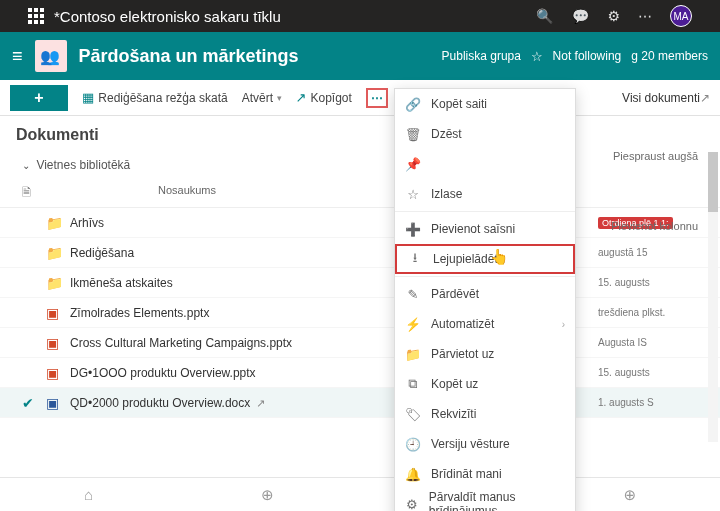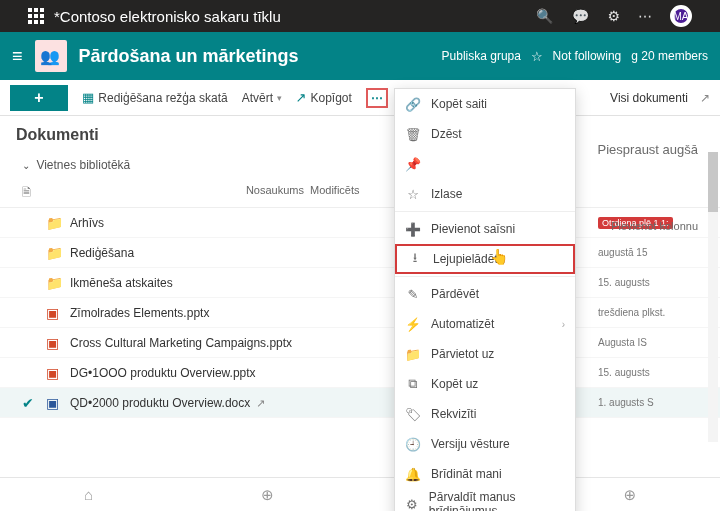--- a/index.html
+++ b/index.html
@@ -3,40 +3,40 @@
 <meta charset="utf-8">
 <style>
 *{margin:0;padding:0;box-sizing:border-box;font-family:"Segoe UI",Arial,sans-serif}
 body{width:720px;height:511px;overflow:hidden;background:#fff;position:relative}
 .suite-bar{height:32px;background:#252423;color:#fff;display:flex;align-items:center;padding:0 28px;font-size:15px}
 .waffle{width:16px;height:16px;margin-right:10px;display:grid;grid-template-columns:repeat(3,4px);grid-template-rows:repeat(3,4px);gap:2px}
 .waffle span{background:#fff}
 .suite-title{flex:1;font-weight:400}
 .suite-icons{display:flex;gap:18px;align-items:center}
 .suite-icons .ic{opacity:.85;font-size:14px}
-.avatar{width:22px;height:22px;border-radius:50%;background:#4c1d95;display:flex;align-items:center;justify-content:center;font-size:10px;border:4px solid #ffffff}
+.avatar{width:22px;height:22px;border-radius:50%;background:#4c1d95;display:flex;align-items:center;justify-content:center;font-size:10px;border:1px solid #ffffff}
 .site-header{height:48px;background:#038387;color:#fff;display:flex;align-items:center;padding:0 12px;gap:12px}
 .hamburger{font-size:18px}
 .site-logo{width:32px;height:32px;background:#fce1e1;border-radius:2px;display:flex;align-items:center;justify-content:center;font-size:16px}
 .site-title{flex:1;font-size:18px;font-weight:700}
 .site-meta{display:flex;align-items:center;gap:10px;font-size:12px}
 .star{font-size:13px}
 .cmdbar{height:36px;border-bottom:1px solid #e1e1e1;display:flex;align-items:center;padding:0 10px;gap:14px;font-size:12px;color:#333;position:relative}
 .new-btn{background:#038387;color:#fff;width:58px;height:26px;display:flex;align-items:center;justify-content:center;font-size:16px;font-weight:bold}
 .cmd{display:flex;align-items:center;gap:4px;color:#444}
 .cmd .ic{color:#038387;font-size:13px}
 .cmd-more{border:2px solid #e05b5b;padding:1px 3px;color:#038387;font-weight:bold}
-.cmd-right{margin-left:auto;display:flex;align-items:flex-start;gap:12px}
+.cmd-right{margin-left:auto;display:flex;align-items:flex-start;}
 .lib-title{padding:10px 16px;font-size:16px;font-weight:700;color:#444}
 .lib-sub{padding:4px 22px;font-size:12px;color:#555;display:flex;align-items:center;gap:6px}
-.pin-right{position:absolute;right:22px;top:142px;font-size:13px;color:#6b6b6b}
+.pin-right{position:absolute;right:22px;top:150px;font-size:11px;color:#6b6b6b}
 .addcol-right{position:absolute;right:22px;top:220px;font-size:11px;color:#6b6b6b}
 .cols{display:flex;padding:8px 22px 4px;font-size:11px;color:#666;border-bottom:1px solid #eee}
 .col-ic{width:48px}
-.col-name{width:240px;text-align:right;padding-right:6px}
+.col-name{width:240px;text-align:center;padding-right:6px}
 .col-mod{width:80px}
 .files{font-size:12px}
 .row{display:flex;align-items:center;height:30px;padding:0 22px;border-bottom:1px solid #f5f5f5}
 .row .sel{width:24px;color:#038387;font-size:14px}
 .row .fic{width:24px;font-size:14px}
 .row .nm{flex:1;color:#333}
 .row .md{width:100px;font-size:10px;color:#777}
 .row.selected{background:#eff6f6}
 .share-ic{color:#888;margin-left:6px;font-size:11px}
 .badge{background:#d33a3a;color:#fff;font-size:9px;padding:1px 4px;border-radius:2px}
@@ -115,21 +115,20 @@
 <div class="lib-title">Dokumenti</div>
 <div class="lib-sub">
     <span style="font-size:10px">⌄</span>
     <span>Vietnes bibliotēkā</span>
   </div>
 <div class="pin-right">Piespraust augšā</div>
 
 <div class="cols">
   <div class="col-ic">🗎</div>
   <div class="col-name">Nosaukums</div>
-  <div class="col-mod">Modificēts</div>
 </div>
 <div class="addcol-right">Pievienot kolonnu</div>
 
 <div class="files" id="files">
     <div class="row">
       <span class="sel"></span>
       <span class="fic"><span class="folder">📁</span></span>
       <span class="nm">Arhīvs</span>
       <span class="md"><span class="badge">Otrdiena plē 1 1:</span></span>
     </div>

